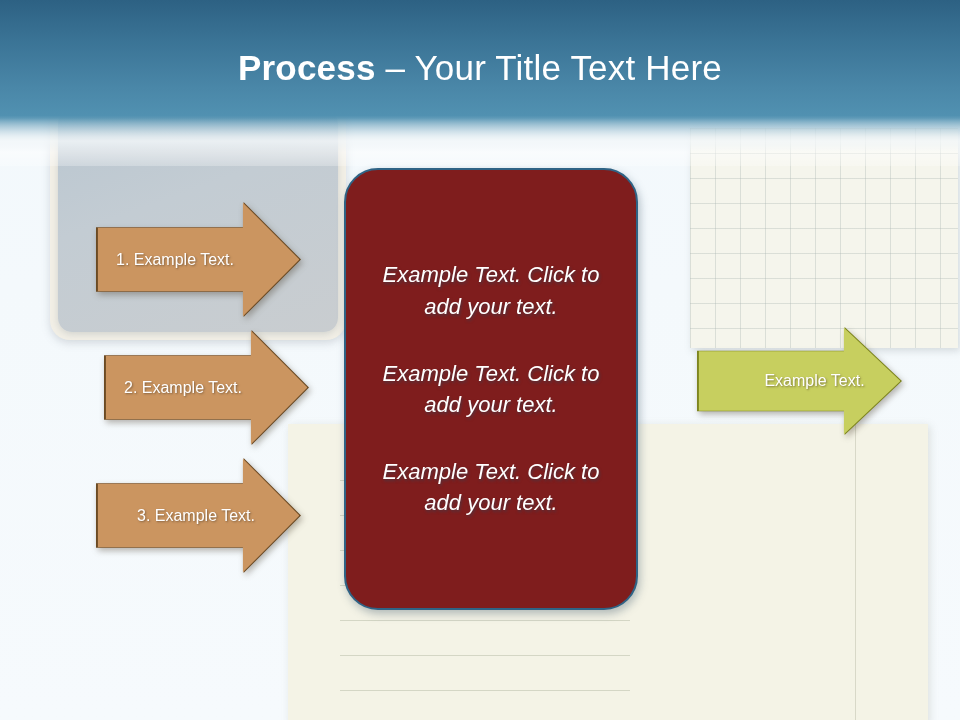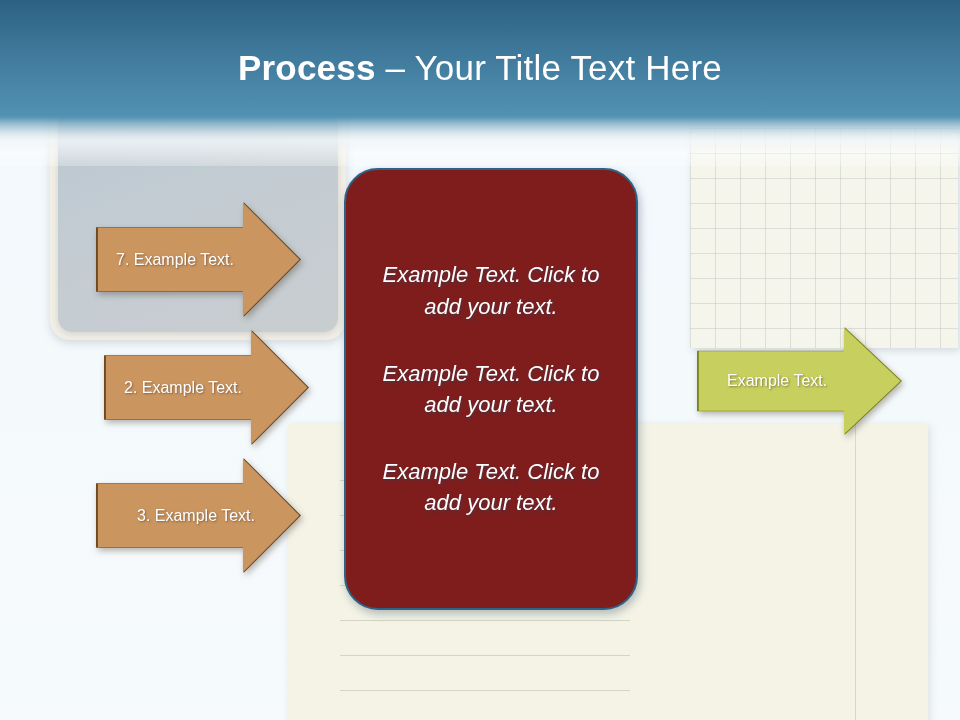--- a/index.html
+++ b/index.html
@@ -161,21 +161,21 @@
 
   .arrow-tan .arrow-shape { background: #6b4a23; }
   .arrow-tan .arrow-fill  { background: #cb9560; transform: scale(0.985); }
 
   .arrow-green .arrow-shape { background: #7e851f; }
   .arrow-green .arrow-fill  { background: #c7cf5f; transform: scale(0.985); }
 
   #arrow1 { left: 96px; top: 202px; width: 205px; height: 115px; }
   #arrow2 { left: 104px; top: 330px; width: 205px; height: 115px; }
   #arrow3 { left: 96px; top: 458px; width: 205px; height: 115px; padding-left: 21px; }
-  #arrow4 { left: 697px; top: 327px; width: 205px; height: 108px; }
+  #arrow4 { left: 697px; top: 327px; width: 205px; height: 108px; justify-content: center; }
 
   #arrow4 .arrow-label { padding-left: 30px; }
 
   
   .content-box {
     position: absolute;
     left: 344px;
     top: 168px;
     width: 294px;
     height: 442px;
@@ -226,21 +226,21 @@
   <div class="header-band"></div>
   <div class="header-fade"></div>
 
   <div class="slide-title">
     <span class="t-strong">Process </span><span class="t-light">– Your Title Text Here</span>
   </div>
 
   <div class="arrow arrow-tan" id="arrow1">
     <div class="arrow-shape"></div>
     <div class="arrow-fill"></div>
-    <div class="arrow-label">7.  Example Text.</div>
+    <div class="arrow-label">1.  Example Text.</div>
   </div>
 
   <div class="arrow arrow-tan" id="arrow2">
     <div class="arrow-shape"></div>
     <div class="arrow-fill"></div>
     <div class="arrow-label">2.  Example Text.</div>
   </div>
 
   <div class="arrow arrow-tan" id="arrow3">
     <div class="arrow-shape"></div>

